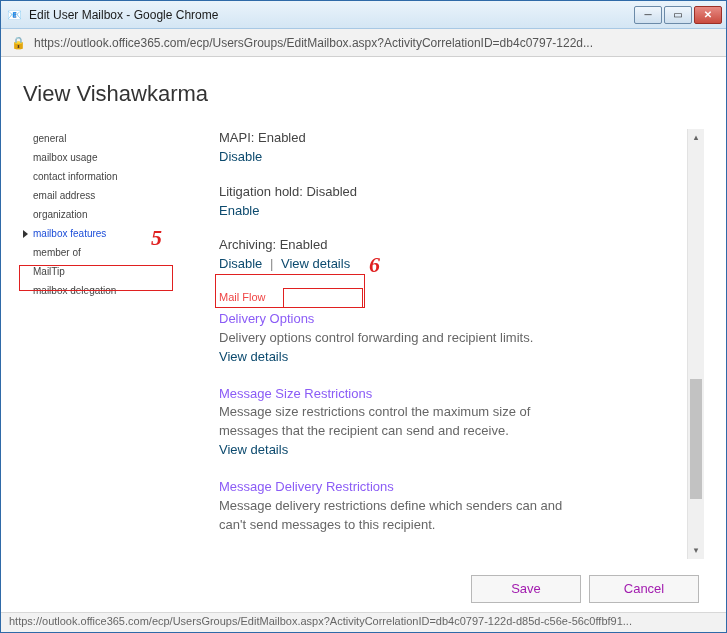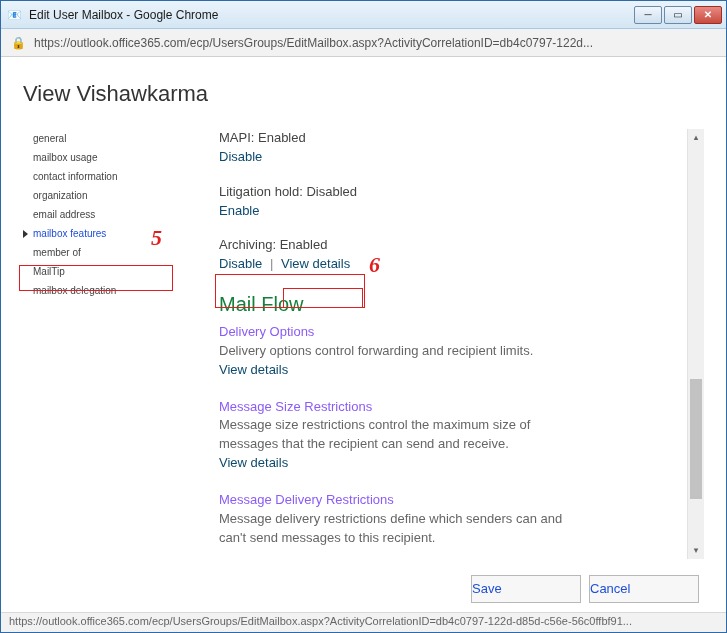--- a/index.html
+++ b/index.html
@@ -140,22 +140,22 @@
       position: absolute;
       left: 2px; right: 2px;
       top: 250px;
       height: 120px;
       background: #c2c2c2;
       border-radius: 0;
     }
     .feature-block { margin-bottom: 16px; }
     .link { color: #0c4a6e; cursor: pointer; }
     .section-h {
-      font-size: 20px;
-      color: #15803d;
+      font-size: 11px;
+      color: #ef4444;
       margin-top: 6px;
       margin-bottom: 4px;
     }
     .sub-h {
       color: #8b5cf6;
       margin-top: 12px;
     }
     .desc { color: #666; }
     .redbox {
       border: 1.6px solid #e02020;
@@ -177,22 +177,22 @@
       bottom: 30px;
       display: flex;
       gap: 8px;
     }
     .btn {
       width: 110px;
       height: 28px;
       border: 1px solid #b8b8b8;
       background: #f7f7f7;
       font-size: 13px;
-      color: #1d4ed8;
-      text-align: left;
+      color: #a21caf;
+      text-align: center;
       line-height: 26px;
       cursor: pointer;
     }
     .statusbar {
       position: absolute;
       left: 1px; right: 1px; bottom: 1px;
       height: 20px;
       background: #f2f2f2;
       border-top: 1px solid #d8d8d8;
       font-size: 11px;
@@ -224,22 +224,22 @@
   </div>
 
   <div class="content">
     <div class="page-title">View Vishawkarma</div>
 
     <div class="cols">
       <div class="nav">
         <div class="nav-item">general</div>
         <div class="nav-item">mailbox usage</div>
         <div class="nav-item">contact information</div>
+        <div class="nav-item">email address</div>
         <div class="nav-item">organization</div>
-        <div class="nav-item">email address</div>
         <div class="nav-item active">mailbox features</div>
         <div class="nav-item">member of</div>
         <div class="nav-item">MailTip</div>
         <div class="nav-item">mailbox delegation</div>
       </div>
 
       <div class="main">
         <div class="feature-block">
           <div>MAPI: Enabled</div>
           <span class="link">Disable</span>

